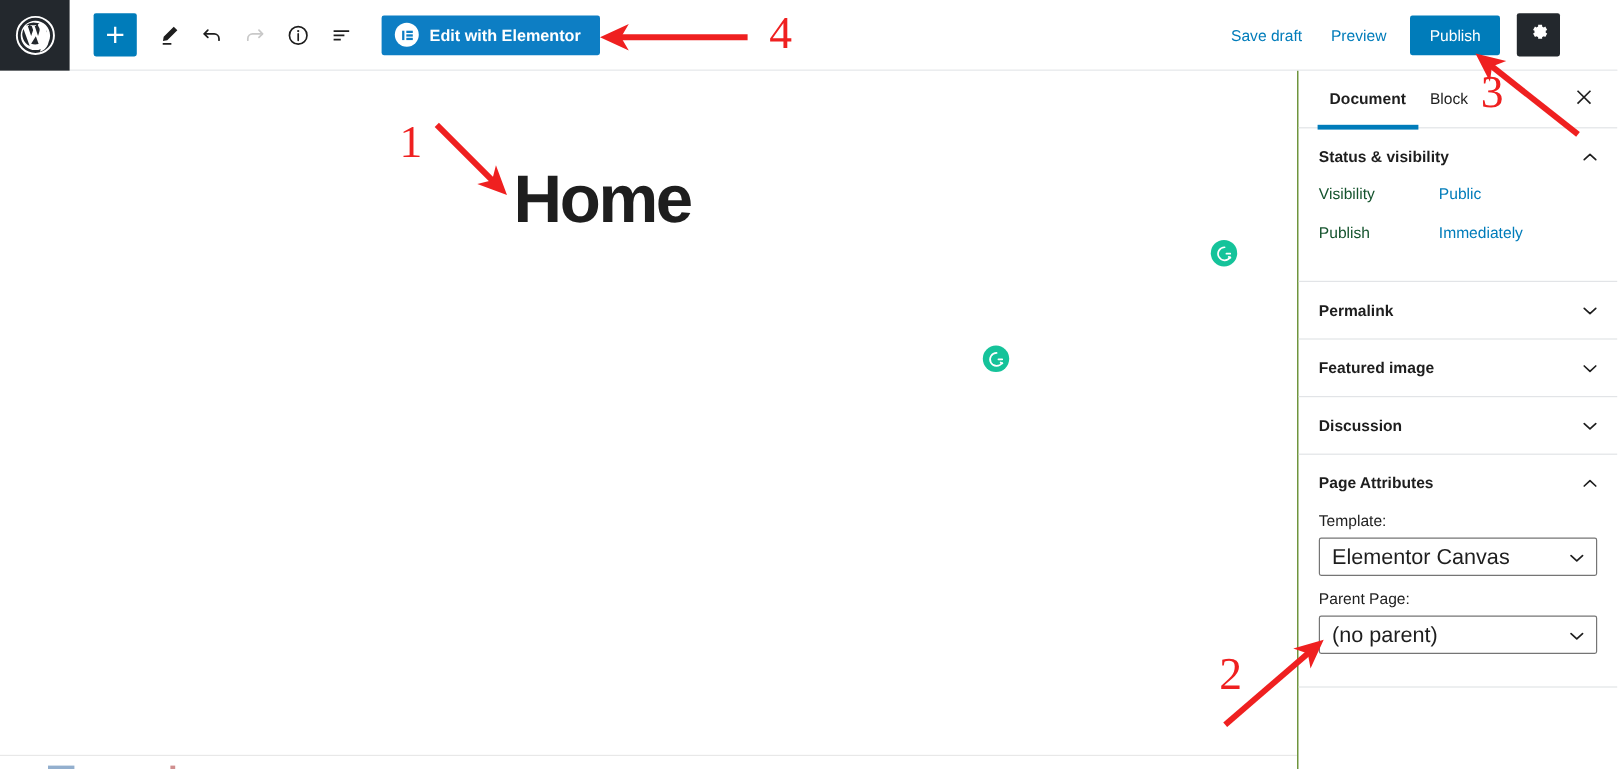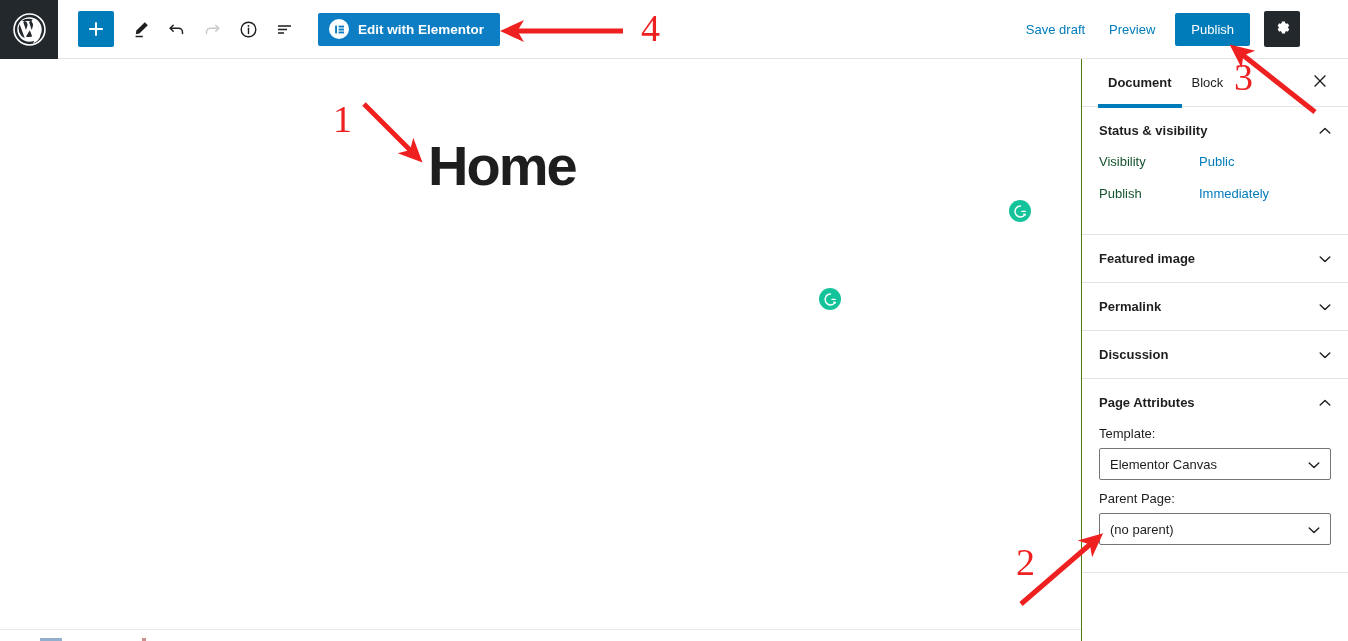--- a/index.html
+++ b/index.html
@@ -148,21 +148,21 @@
     width: 20px; height: 20px; border: 1.5px solid #1e1e1e;
     border-radius: 2px; background: #fff; cursor: pointer; flex: 0 0 20px;
   }
   .check-label { font-size: 13px; color: #1e1e1e; }
 
   .field-label { font-size: 13px; color: #1e1e1e; margin-bottom: 7px; display:block; }
   .select-box {
     position: relative; width: 232px; height: 32px;
     border: 1px solid #757575; border-radius: 2px; background: #fff;
     display: flex; align-items: center; padding: 0 10px;
-    font-size: 13px; color: #1e1e1e; cursor: pointer; margin-bottom: 11px;
+    font-size: 18px; color: #1e1e1e; cursor: pointer; margin-bottom: 11px;
   }
   .select-box .chev { position: absolute; right: 9px; top: 9px; }
   .anno-num {
     position: absolute; color: #ef2020; font-family: "Liberation Serif", serif;
     font-size: 38px; line-height: 1; pointer-events: none;
   }
   svg.anno-arrow { position: absolute; overflow: visible; pointer-events: none; }
 </style>
 </head>
 <body>
@@ -331,32 +331,32 @@
         </div>
         <div class="row">
           <span class="row-label">Publish</span>
           <span class="row-value">Immediately</span>
         </div>
       </div>
     </div>
 
     <div class="panel">
       <div class="panel-head">
-        <span class="panel-title">Featured image</span>
+        <span class="panel-title">Permalink</span>
         <span>
           <svg class="chev" viewBox="0 0 14 14" fill="none">
               <path d="M2.2 5L7 9.4 11.8 5" stroke="#1e1e1e" stroke-width="1.4" stroke-linecap="round" stroke-linejoin="round"></path>
             </svg>
         </span>
       </div>
     </div>
 
     <div class="panel">
       <div class="panel-head">
-        <span class="panel-title">Permalink</span>
+        <span class="panel-title">Featured image</span>
         <span>
           <svg class="chev" viewBox="0 0 14 14" fill="none">
               <path d="M2.2 5L7 9.4 11.8 5" stroke="#1e1e1e" stroke-width="1.4" stroke-linecap="round" stroke-linejoin="round"></path>
             </svg>
         </span>
       </div>
     </div>
 
     <div class="panel">
       <div class="panel-head">

